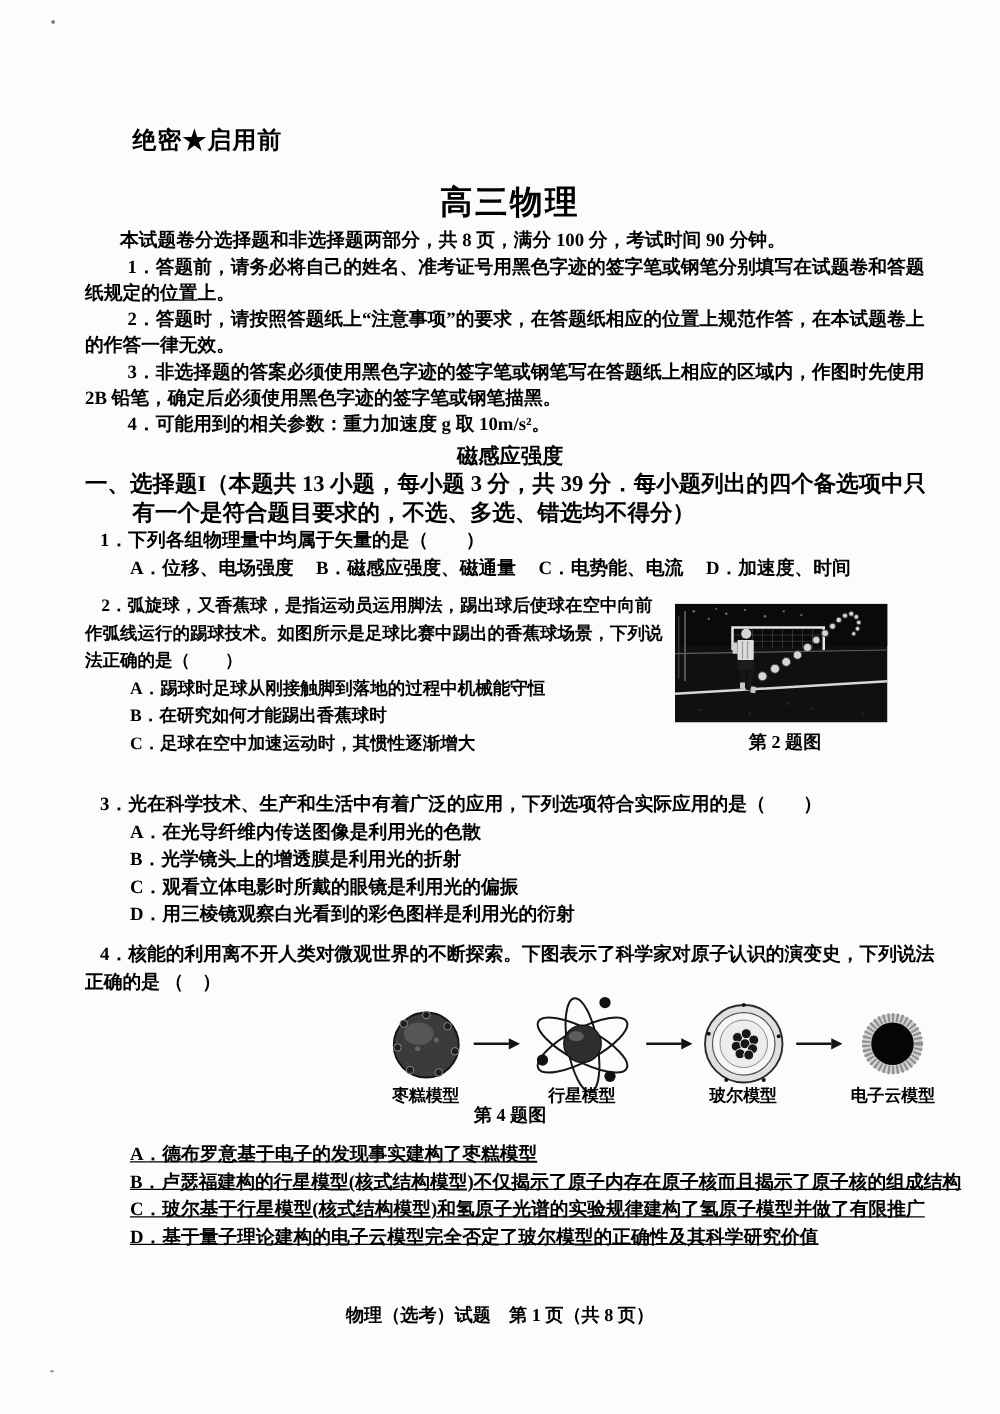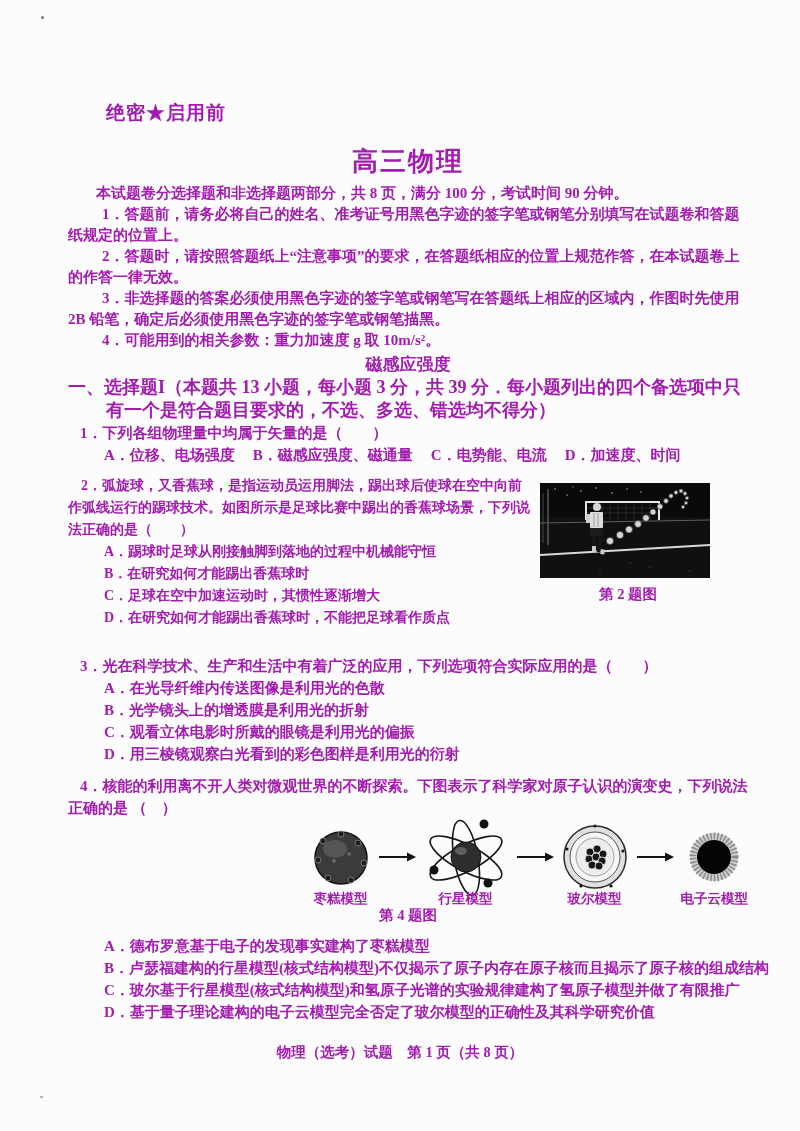--- a/index.html
+++ b/index.html
@@ -1,20 +1,20 @@
 <!DOCTYPE html>
 <html><head>
 <meta charset="utf-8">
 <style>
   html,body{margin:0;padding:0;background:#ffffff;}
   .page{
     position:relative;width:800px;height:1131px;background:#fcfcfc;
     box-sizing:border-box;padding:0 52px 0 68px;overflow:hidden;
     font-family:"Liberation Serif","DejaVu Serif",serif;
-    color:#a21caf;font-weight:700;
+    color:#000000;font-weight:700;
   }
   .speck{position:absolute;background:#777;border-radius:50%;}
   .s1{left:41px;top:16px;width:3px;height:3px;}
   .s2{left:40px;top:1096px;width:3px;height:2px;opacity:.7;}
 
   .classified{margin:0 0 0 38px;padding-top:101px;font-size:19px;line-height:24px;font-weight:800;letter-spacing:1px;}
   .doc-title{margin:22px 0 0;text-align:center;font-size:26px;line-height:30px;font-weight:800;letter-spacing:2px;}
   .intro{margin:6px 0 0;font-size:15px;line-height:21px;text-indent:28px;}
   .notice-title{margin:0;font-size:15px;line-height:21px;text-indent:28px;}
   .notices p{margin:0;font-size:15px;line-height:21px;text-indent:34px;}
@@ -31,21 +31,21 @@
   .q2-left{width:462px;font-size:14px;}
   .q2-left .stem{text-indent:13px;line-height:22px;}
   .q2-left .opt{line-height:22px;}
   .q2-fig{margin:8px 0 0 10px;width:176px;text-align:center;}
   .photo{display:block;width:170px;height:95px;}
   .figcap{font-size:14.5px;font-weight:700;margin-top:7px;line-height:18px;}
 
   .q3{margin-top:26px;}
   .q4{margin-top:10px;}
   .q4-opts{margin-top:11px;}
-  .q4-opts .opt{white-space:nowrap;}
+  .q4-opts .opt{white-space:nowrap;text-decoration:underline;}
 
   .models-row{display:flex;align-items:center;margin:4px 0 0 116px;justify-content:flex-end;}
   .model{display:flex;flex-direction:column;align-items:center;}
   .icon-wrap{height:68px;display:flex;align-items:center;}
   .model-label{font-size:13.5px;font-weight:700;line-height:16px;}
   .arrow{margin:0 7px;padding-bottom:16px;}
   .fig4-cap{text-align:center;font-size:14.5px;font-weight:700;line-height:18px;margin-top:-1px;}
 
   .footer{position:absolute;left:0;right:0;top:1043px;text-align:center;font-size:14.5px;font-weight:700;}
 </style>
@@ -78,21 +78,20 @@
       <span>D．加速度、时间</span>
     </div>
   </div>
 
   <div class="q q2">
     <div class="q2-left">
       <p class="stem"><span>2．</span><span>弧旋球，又香蕉球，是指运动员运用脚法，踢出球后使球在空中向前作弧线运行的踢球技术。如图所示是足球比赛中踢出的香蕉球场景，下列说法正确的是（　　）</span></p>
       <p class="opt">A．踢球时足球从刚接触脚到落地的过程中机械能守恒</p>
       <p class="opt">B．在研究如何才能踢出香蕉球时</p>
       <p class="opt">C．足球在空中加速运动时，其惯性逐渐增大</p>
-      <p class="opt">D．在研究如何才能踢出香蕉球时，不能把足球看作质点</p>
     </div>
     <div class="q2-fig">
       <svg class="photo" viewBox="0 0 170 95" xmlns="http://www.w3.org/2000/svg">
         <rect width="170" height="95" fill="#101010"></rect>
         <rect width="170" height="34" fill="#0a0a0a"></rect>
         <g fill="#6f6f6f">
           <circle cx="15" cy="6" r="1"></circle>
             <circle cx="27" cy="12" r="0.9"></circle>
             <circle cx="41" cy="8" r="1"></circle>
           <circle cx="56" cy="5" r="0.9"></circle>

